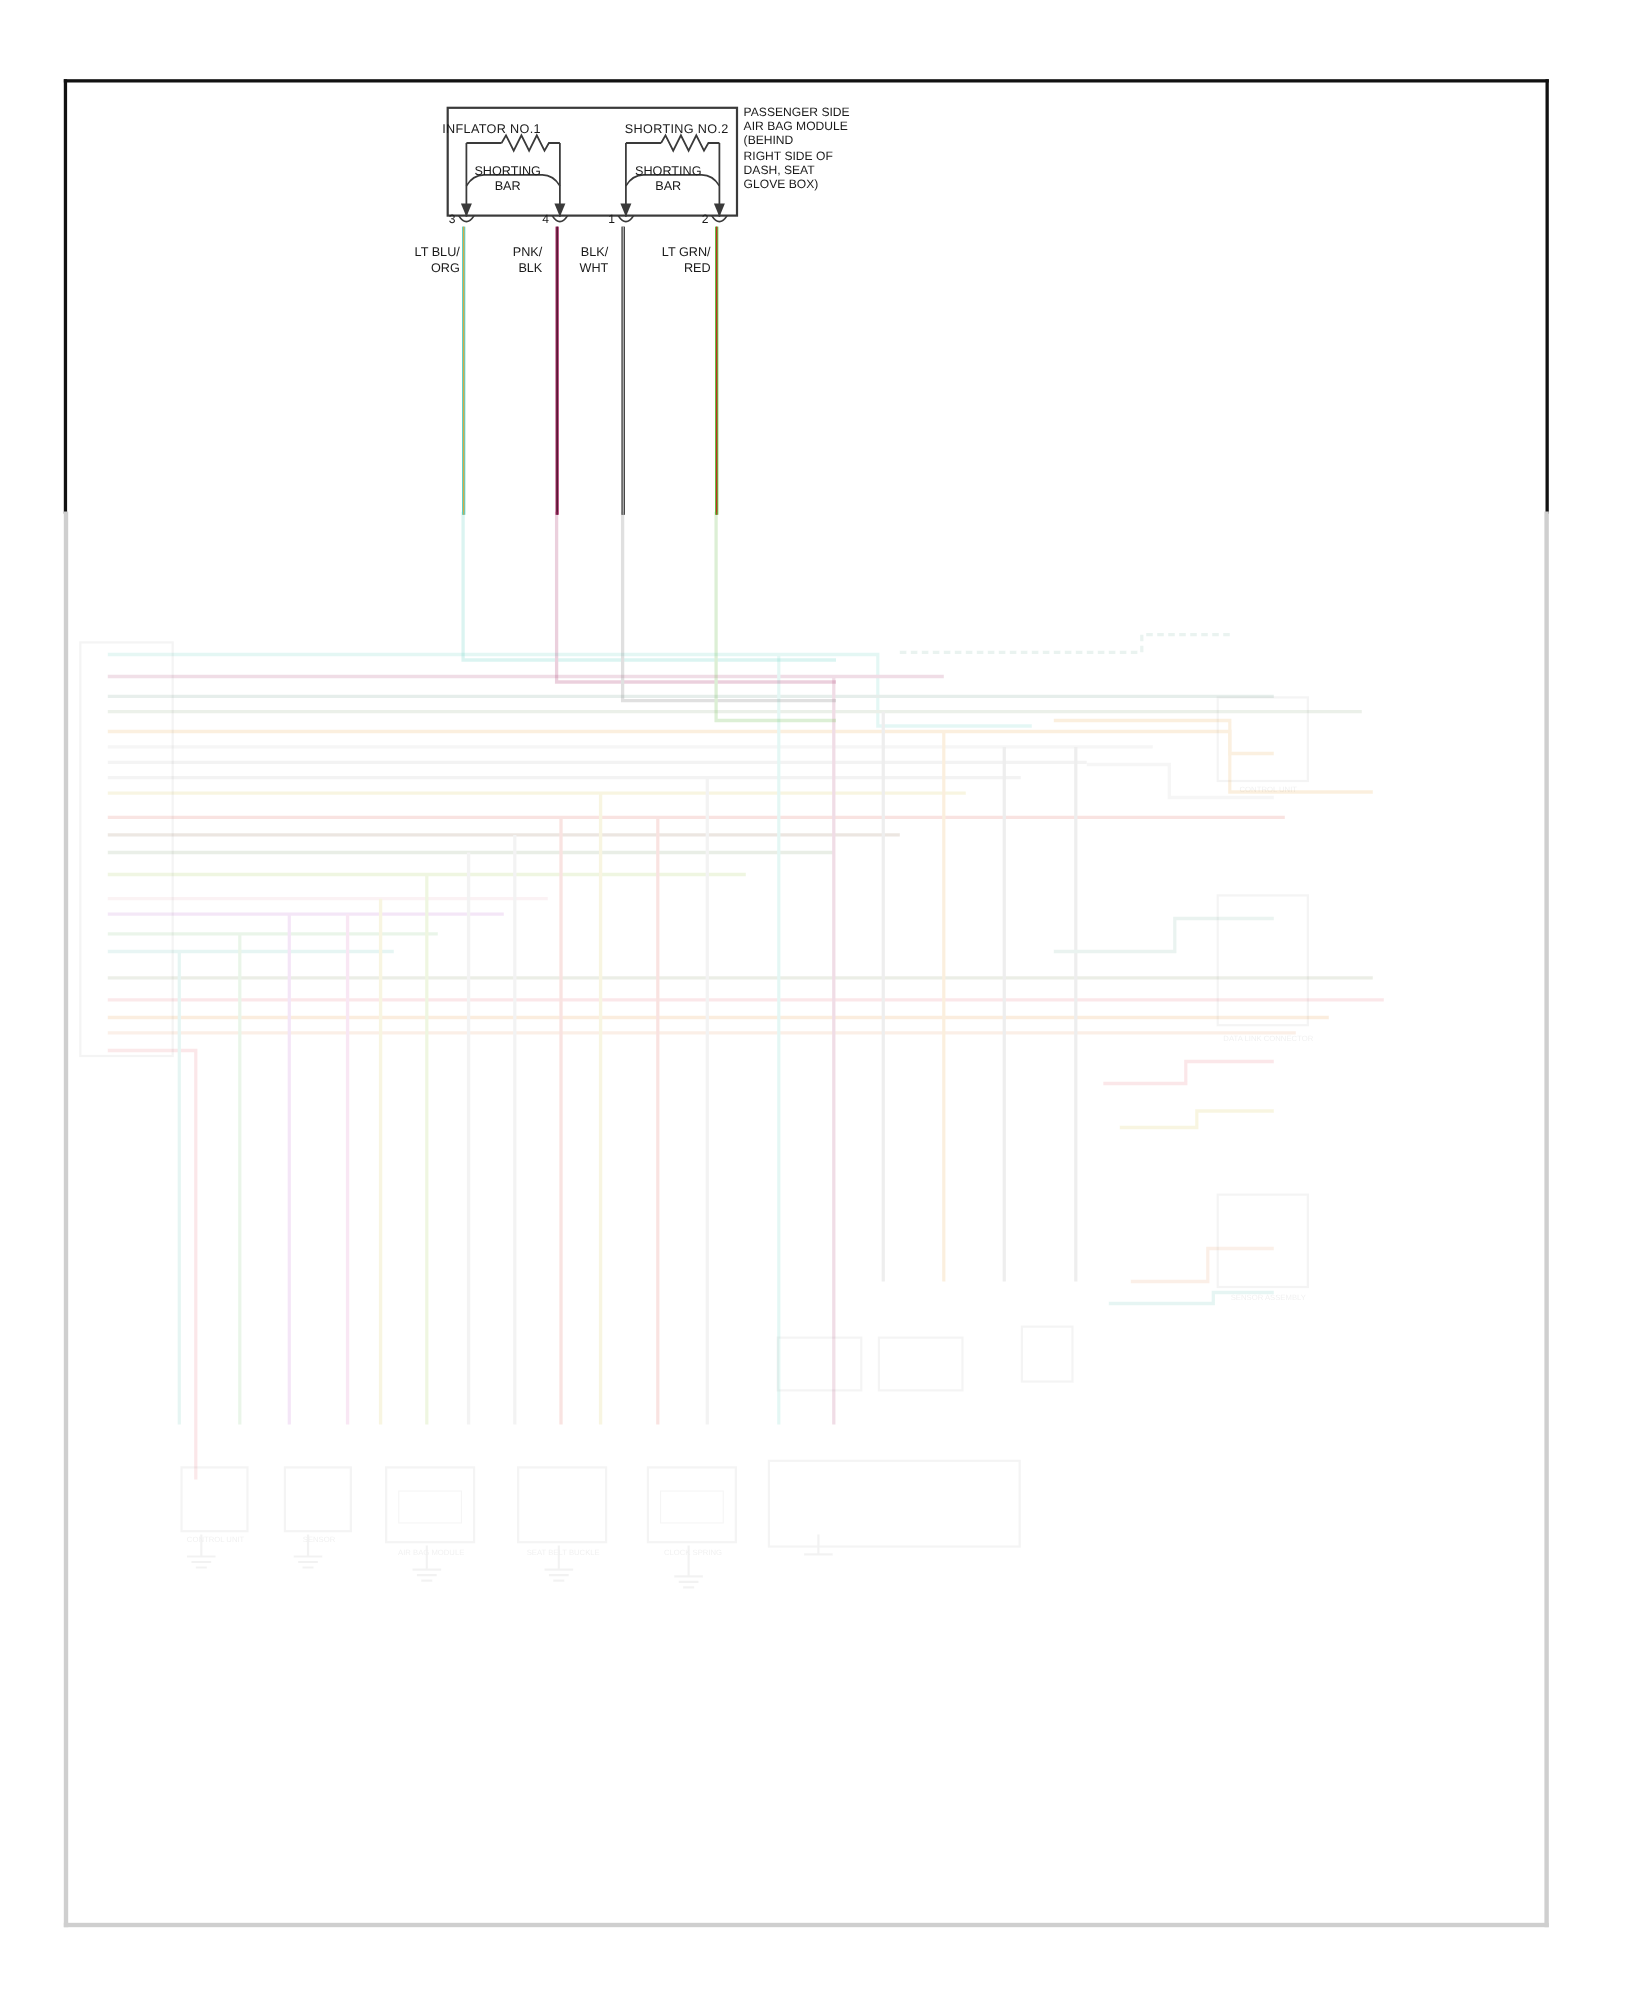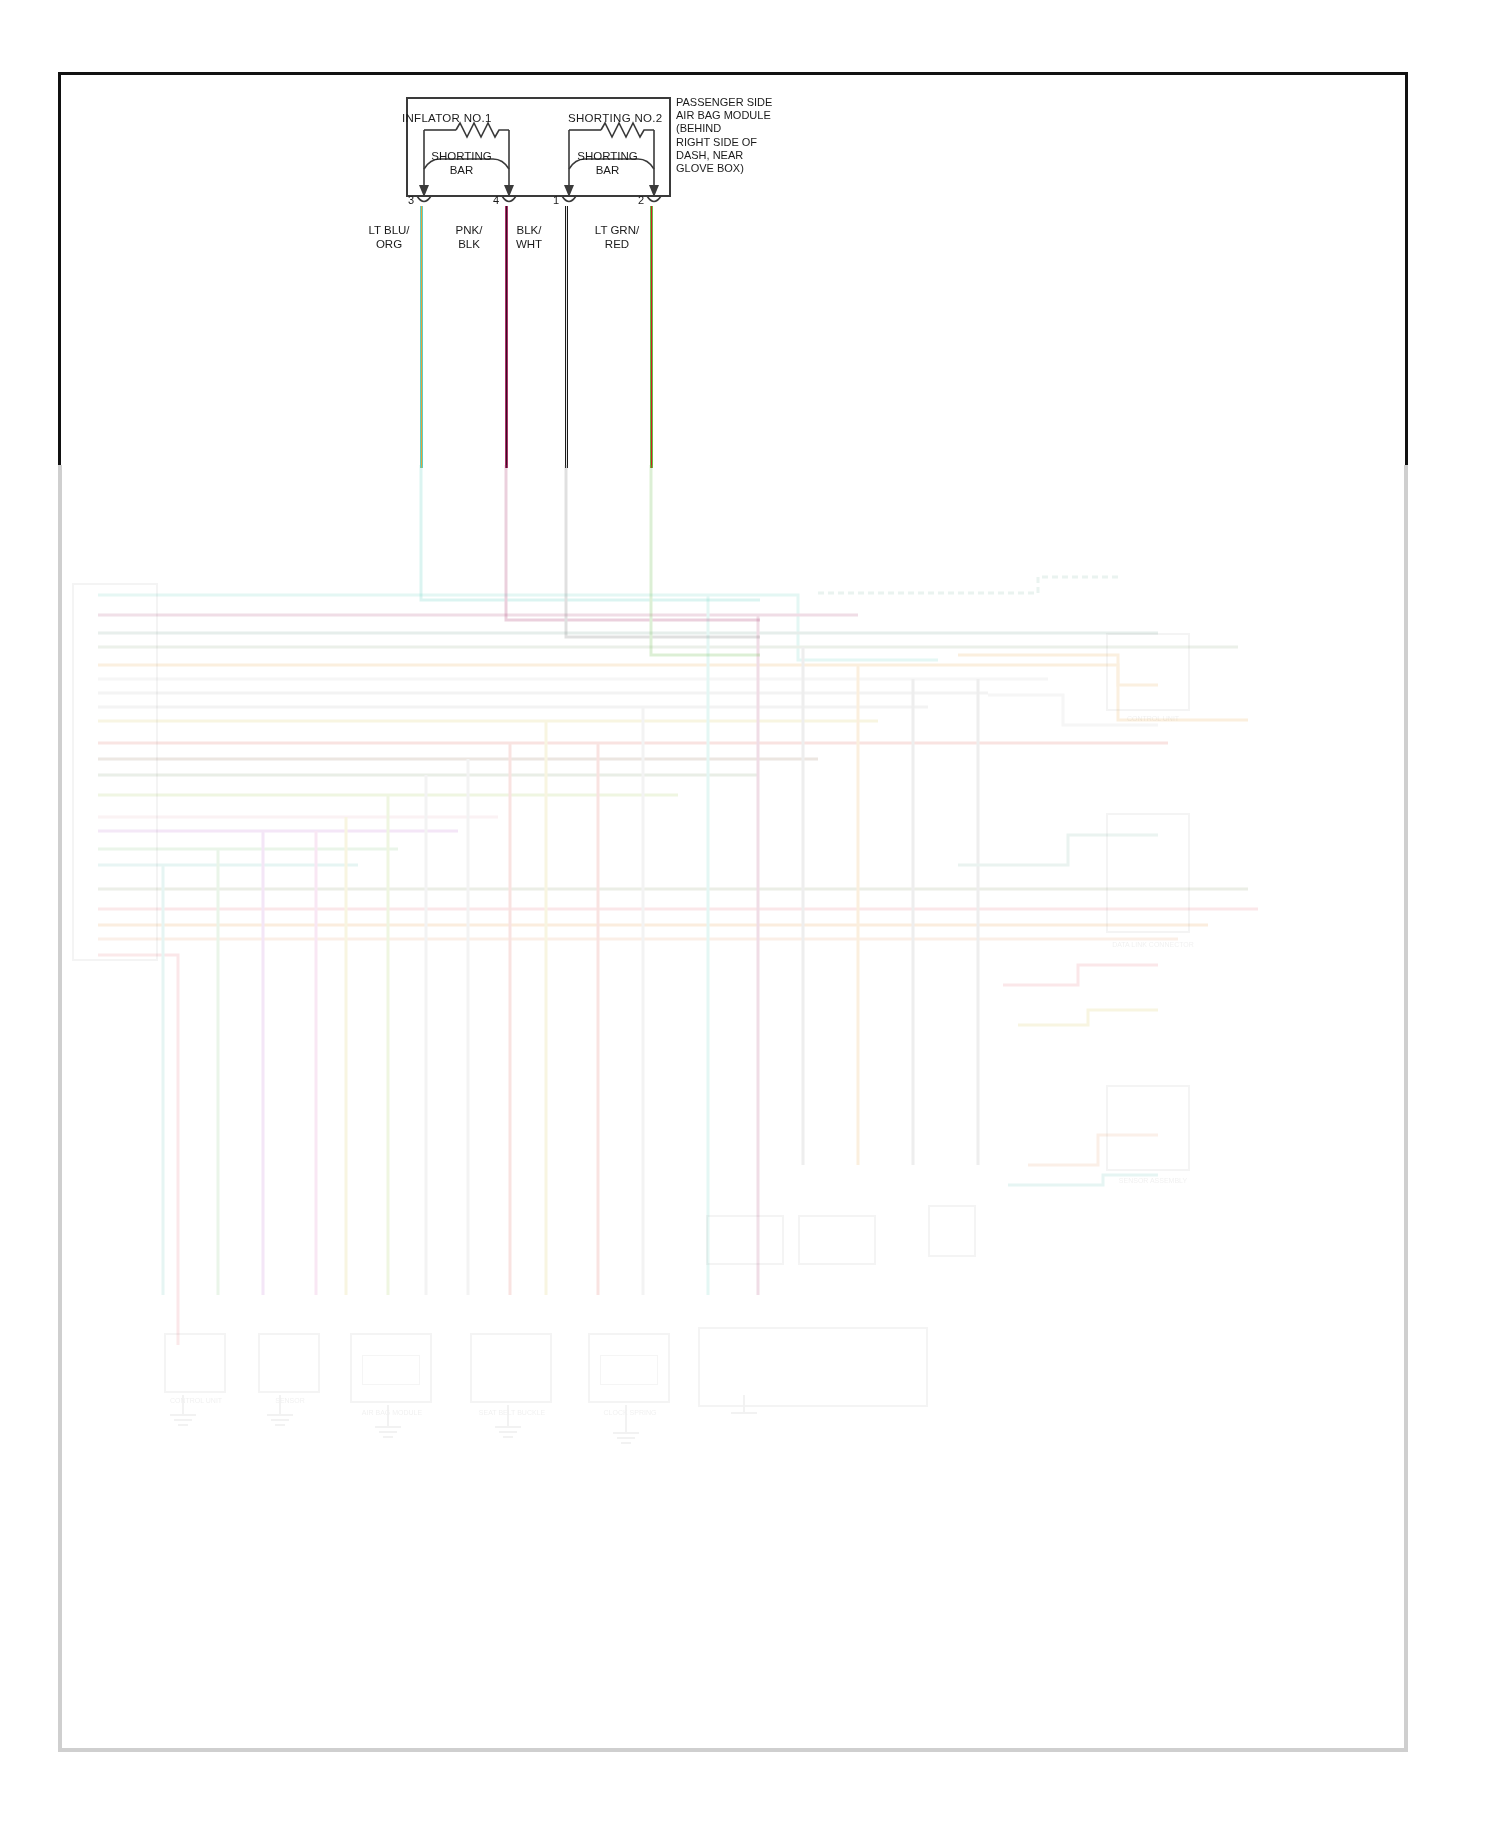--- a/index.html
+++ b/index.html
@@ -101,21 +101,21 @@
     font-size: 11px;
     color: #1a1a1a;
   }
 
   
   .wire-caption {
     position: absolute;
     font-size: 11.5px;
     line-height: 13.5px;
     color: #1a1a1a;
-    text-align: center;
+    text-align: right;
     white-space: pre-line;
   }
 
   
   .wire {
     position: absolute;
     width: 3px;
   }
   .wire-core {
     position: absolute;
@@ -330,21 +330,21 @@
 <div class="inflator-label" id="inflator1-label">INFLATOR NO.1</div>
 <div class="inflator-label" id="inflator2-label">SHORTING NO.2</div>
 <div class="shorting-label" id="shorting1-label">SHORTING
 BAR</div>
 <div class="shorting-label" id="shorting2-label">SHORTING
 BAR</div>
 <div id="module-caption">PASSENGER SIDE
 AIR BAG MODULE
 (BEHIND
 RIGHT SIDE OF
-DASH, NEAR
+DASH, SEAT
 GLOVE BOX)</div>
 
 <div class="pin-num" style="left:408px; top:194px;">3</div>
 <div class="pin-num" style="left:493px; top:194px;">4</div>
 <div class="pin-num" style="left:553px; top:194px;">1</div>
 <div class="pin-num" style="left:638px; top:194px;">2</div>
 
 <div class="wire-caption" style="left:360px; top:224px; width:58px;">LT BLU/
 ORG</div>
 <div class="wire-caption" style="left:445px; top:224px; width:48px;">PNK/

